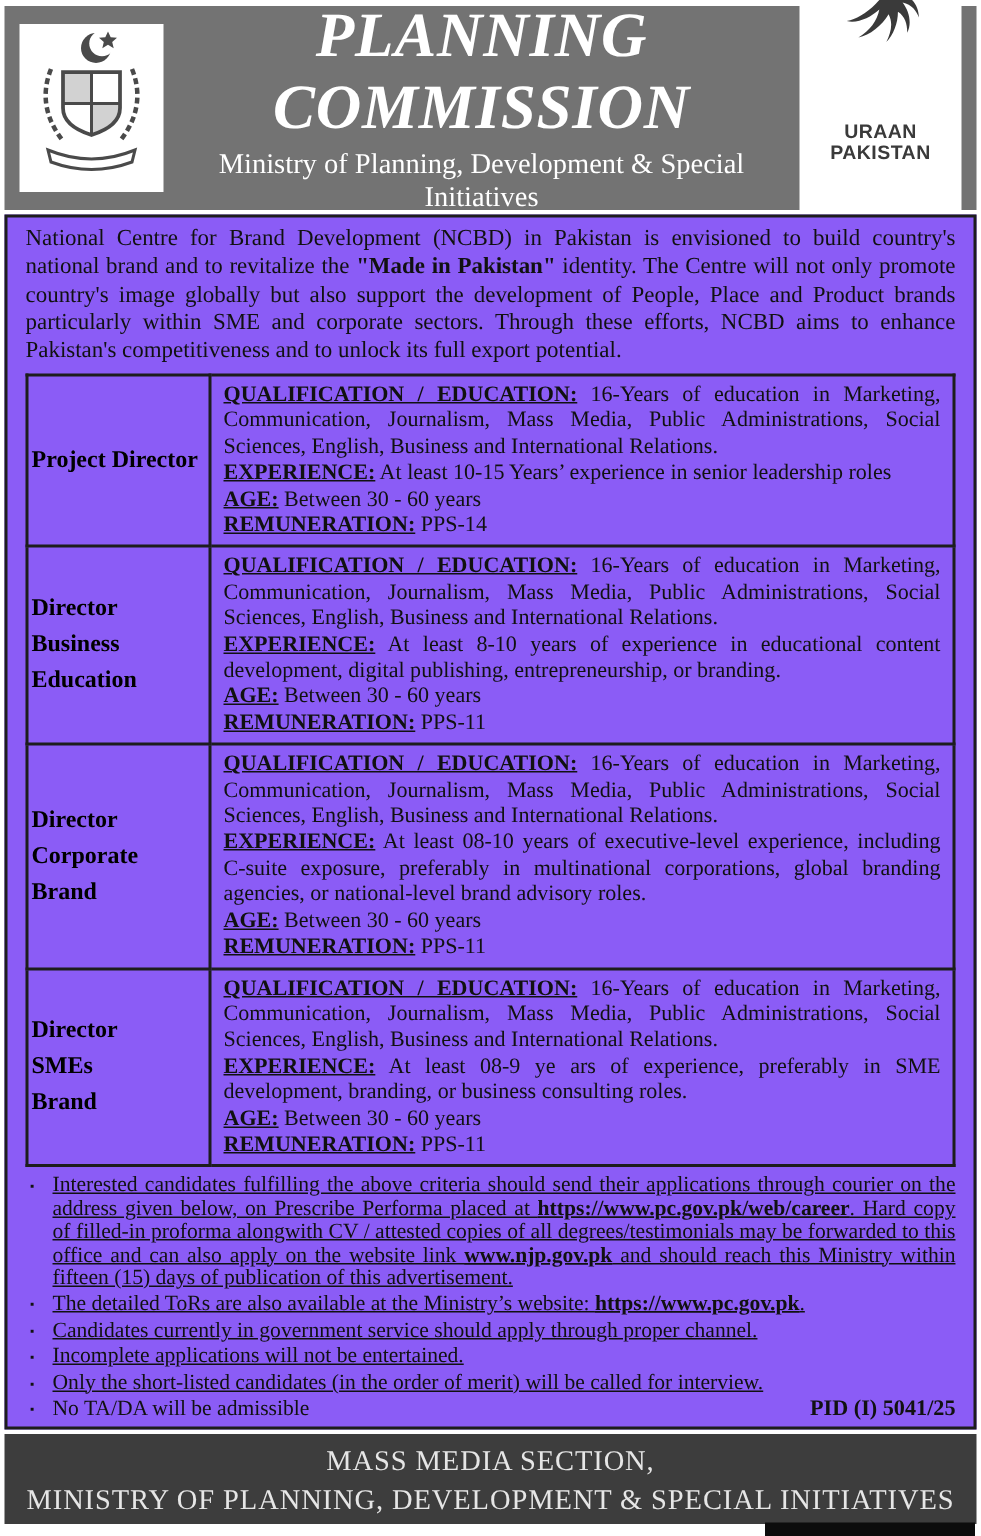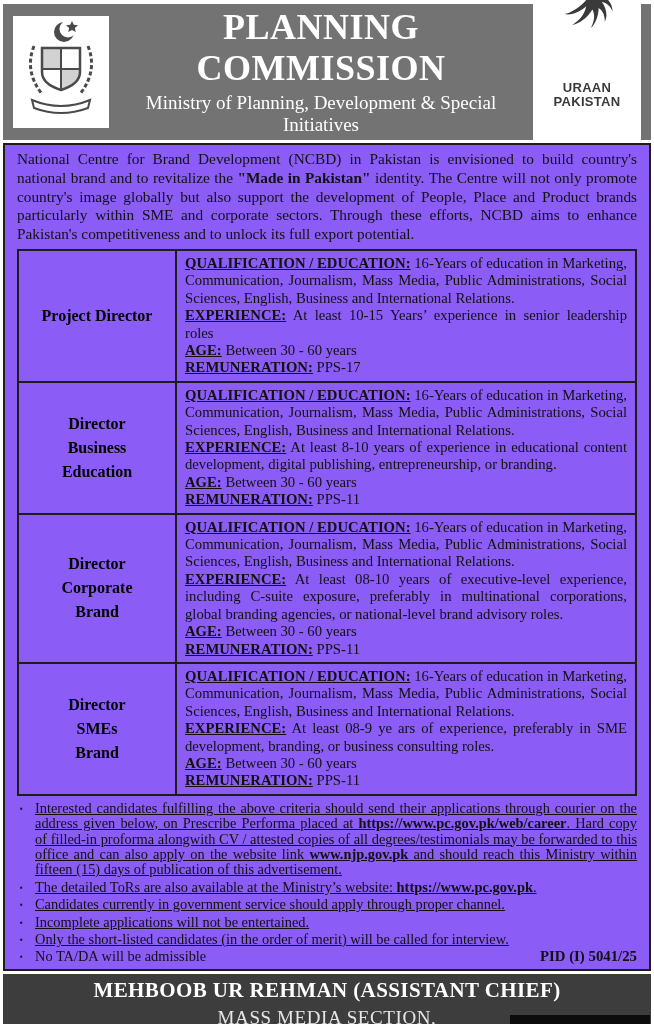--- a/index.html
+++ b/index.html
@@ -18,21 +18,21 @@
   .emblem-box {
     background:#fff; width:96px; flex-shrink:0;
     display:flex; align-items:center; justify-content:center;
   }
   .header-center {
     flex:1; color:#fff; text-align:center;
     display:flex; flex-direction:column; justify-content:center;
     padding:0 6px; line-height:1.16;
   }
   .h-line1 { font-size:23px; font-weight:bold; letter-spacing:.5px; }
-  .h-line2 { font-size:36px; font-weight:bold; letter-spacing:.5px; }
+  .h-line2 { font-size:42px; font-weight:bold; letter-spacing:.5px;font-style:italic; }
   .h-line3 { font-size:19px; margin-top:2px; }
   .h-line4 { font-size:19px; font-weight:bold; margin-top:6px; }
   .logo-box {
     background:#fff; width:108px; flex-shrink:0;
     display:flex; flex-direction:column; align-items:center; justify-content:center;
     padding:3px 2px; color:#3a3a3a;gap:48px;
   }
   .logo-text { font-family:"Liberation Sans", sans-serif; font-weight:bold; font-size:13px; line-height:1.05; letter-spacing:.3px; text-align:center; }
   .logo-urdu { font-size:8.5px; margin-top:2px; white-space:nowrap; }
 
@@ -40,21 +40,21 @@
   .main-frame {
     border:2px solid #1d1d1d; margin-top:3px; padding:5px 12px 4px 12px;
     flex-shrink:0; background:#8b5cf6;
   }
   .intro { font-size:15.3px; line-height:18.8px; text-align:justify; color:#111; }
   .intro b { font-weight:bold; }
 
   table.jobs { width:100%; border-collapse:collapse; margin-top:5px; }
   table.jobs td { border:2px solid #1d1d1d; }
   td.pos-title {
-    width:158px; text-align:center; vertical-align:middle;
+    width:122px; text-align:left; vertical-align:middle;
     font-weight:bold; font-size:16px; line-height:1.5;
     white-space:pre-line; padding:2px;
   }
   td.pos-detail {
     padding:4px 8px; font-size:14.7px; line-height:17.4px;
     text-align:justify; color:#111;
   }
   .lbl { font-weight:bold; text-decoration:underline; }
 
   
@@ -131,21 +131,21 @@
     <p class="intro"><span>National Centre for Brand Development (NCBD) in Pakistan is envisioned to build country's national brand and to revitalize the </span><b>"Made in Pakistan"</b><span> identity. The Centre will not only promote country's image globally but also support the development of People, Place and Product brands particularly within SME and corporate sectors. Through these efforts, NCBD aims to enhance Pakistan's competitiveness and to unlock its full export potential.</span></p>
 
     <table class="jobs">
       <tbody>
         <tr>
           <td class="pos-title">Project Director</td>
           <td class="pos-detail">
             <span class="lbl">QUALIFICATION / EDUCATION:</span><span> 16-Years of education in Marketing, Communication, Journalism, Mass Media, Public Administrations, Social Sciences, English, Business and International Relations.</span><br>
             <span class="lbl">EXPERIENCE:</span><span> At least 10-15 Years’ experience in senior leadership roles</span><br>
             <span class="lbl">AGE:</span><span> Between 30 - 60 years</span><br>
-            <span class="lbl">REMUNERATION:</span><span> PPS-17</span>
+            <span class="lbl">REMUNERATION:</span><span> PPS-14</span>
           </td>
         </tr>
         <tr>
           <td class="pos-title">Director
 Business
 Education</td>
           <td class="pos-detail">
             <span class="lbl">QUALIFICATION / EDUCATION:</span><span> 16-Years of education in Marketing, Communication, Journalism, Mass Media, Public Administrations, Social Sciences, English, Business and International Relations.</span><br>
             <span class="lbl">EXPERIENCE:</span><span> At least 8-10 years of experience in educational content development, digital publishing, entrepreneurship, or branding.</span><br>
             <span class="lbl">AGE:</span><span> Between 30 - 60 years</span><br>
@@ -200,20 +200,19 @@
       </div>
       <div class="note-item note-last">
         <span class="bullet">▪</span>
         <span>No TA/DA will be admissible</span>
         <span class="pid">PID (I) 5041/25</span>
       </div>
     </div>
   </div>
 
   <div class="footer">
-    <div class="f-line1">MEHBOOB UR REHMAN (ASSISTANT CHIEF)</div>
     <div class="f-line2">MASS MEDIA SECTION,</div>
     <div class="f-line3">MINISTRY OF PLANNING, DEVELOPMENT &amp; SPECIAL INITIATIVES</div>
 
   </div>
 
   <div class="bottom-bar"></div>
 </div>
 
 </body></html>

